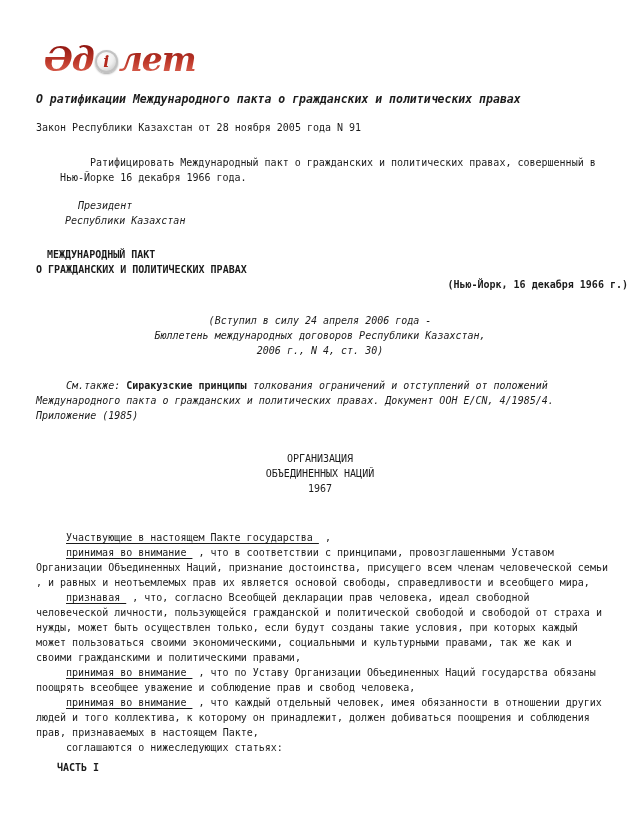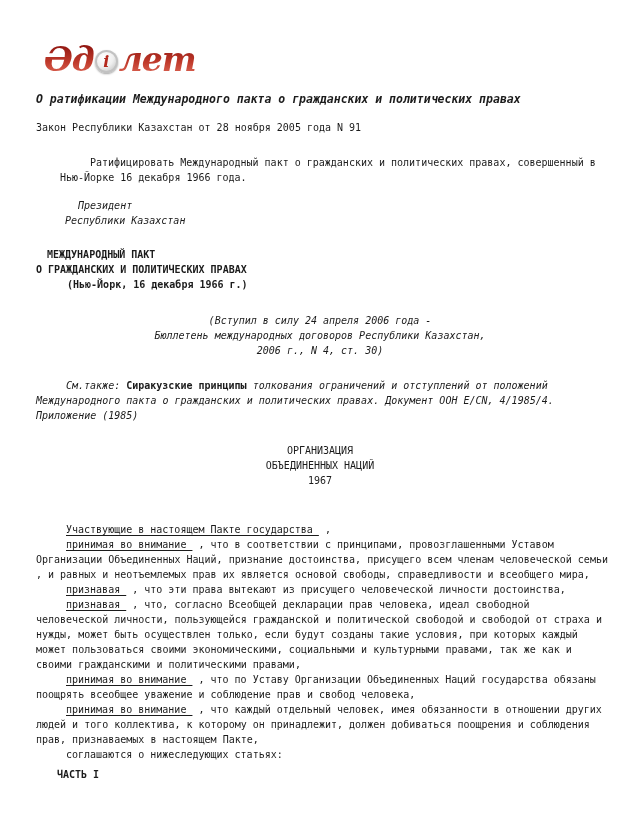--- a/index.html
+++ b/index.html
@@ -51,25 +51,25 @@
     font-size: 10px; line-height: 15px;
   }
   .title    { margin-top: 12px; font-weight: bold; font-size: 11.5px; line-height: 15px; font-style: italic; }
   .subtitle { margin-top: 13px; }
   .ratify   { margin-top: 20px; text-indent: 30px; white-space: pre-wrap; margin-left: 24px; }
   .signature{ margin-top: 13px; font-style: italic; }
   .sig1 { padding-left: 42px; }
   .sig2 { padding-left: 29px; }
   .pact { margin-top: 19px; font-weight: bold; }
   .pact .l1 { padding-left: 11px; }
-  .pact .l3 { padding-left: 31px; }
+  .pact .l3 { padding-left: 31px; text-align: right; }
   .entry { margin-top: 21px; font-style: italic; text-align: center; width: 568px; }
   .see   { margin-top: 20px; font-style: italic; text-indent: 30px; white-space: pre-wrap; }
   .see .upright { font-style: normal; font-weight: bold; }
-  .un    { margin-top: 20px; text-align: center; width: 568px; }
+  .un    { margin-top: 28px; text-align: center; width: 568px; }
   .preamble { margin-top: 34px; }
   .preamble p { margin: 0; text-indent: 30px; white-space: pre-wrap; }
   .u { text-decoration: underline; text-underline-offset: 2px; text-decoration-skip-ink: none; }
   .part { margin-top: 5px; font-weight: bold; padding-left: 21px; }
 </style>
 </head>
 <body>
 
 <div>
 
@@ -115,21 +115,20 @@
       <div>ОРГАНИЗАЦИЯ</div>
       <div>ОБЪЕДИНЕННЫХ НАЦИЙ</div>
       <div>1967</div>
     </div>
 
     <div class="preamble">
         <p><span class="u">Участвующие в настоящем Пакте государства&nbsp;</span> ,</p>
         <p><span class="u">принимая во внимание&nbsp;</span> , что в соответствии с принципами, провозглашенными Уставом
 Организации Объединенных Наций, признание достоинства, присущего всем членам человеческой семьи
 , и равных и неотъемлемых прав их является основой свободы, справедливости и всеобщего мира,</p>
-        <p><span class="u">признавая&nbsp;</span> , что эти права вытекают из присущего человеческой личности достоинства,</p>
         <p><span class="u">признавая&nbsp;</span> , что, согласно Всеобщей декларации прав человека, идеал свободной
 человеческой личности, пользующейся гражданской и политической свободой и свободой от страха и
 нужды, может быть осуществлен только, если будут созданы такие условия, при которых каждый
 может пользоваться своими экономическими, социальными и культурными правами, так же как и
 своими гражданскими и политическими правами,</p>
         <p><span class="u">принимая во внимание&nbsp;</span> , что по Уставу Организации Объединенных Наций государства обязаны
 поощрять всеобщее уважение и соблюдение прав и свобод человека,</p>
         <p><span class="u">принимая во внимание&nbsp;</span> , что каждый отдельный человек, имея обязанности в отношении других
 людей и того коллектива, к которому он принадлежит, должен добиваться поощрения и соблюдения
 прав, признаваемых в настоящем Пакте,</p>

